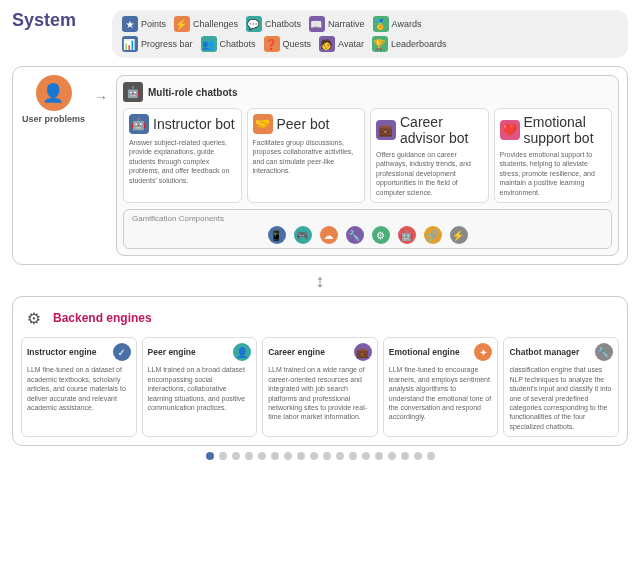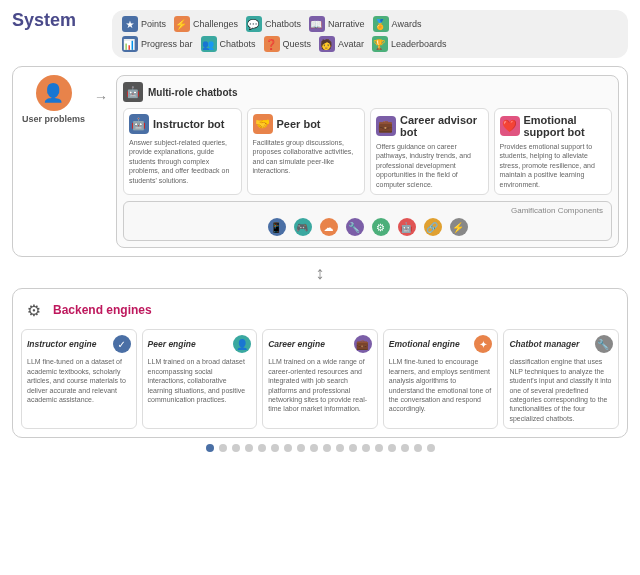--- a/index.html
+++ b/index.html
@@ -182,43 +182,43 @@
       justify-content: center;
       font-size: 12px;
       flex-shrink: 0;
     }
     .bot-icon.blue { background: #4a6fa5; }
     .bot-icon.orange { background: #e8834a; }
     .bot-icon.purple { background: #7b5ea7; }
     .bot-icon.pink { background: #e05480; }
 
     .bot-title {
-      font-size: 11px;
-      font-weight: bold;
+      font-size: 14px;
+      font-weight: normal;
       color: #333;
     }
 
     .bot-desc {
       font-size: 7px;
       color: #666;
       line-height: 1.35;
     }
 
     
     .gamif-components {
       border: 1.5px solid #ccc;
       border-radius: 6px;
       padding: 4px 8px;
       margin-top: 6px;
       background: #f8f8f8;
     }
     .gamif-comp-label {
       font-size: 8px;
       color: #888;
-      text-align: right;
+      text-align: left;
       margin-bottom: 3px;
     }
     .gamif-comp-icons {
       display: flex;
       justify-content: center;
       gap: 8px;
     }
     .gc-icon {
       width: 18px;
       height: 18px;
@@ -283,21 +283,20 @@
     .engine-card-header {
       display: flex;
       align-items: center;
       justify-content: space-between;
       margin-bottom: 4px;
     }
     .engine-title {
       font-size: 8.5px;
       font-weight: bold;
       color: #333;
-      font-style: italic;
     }
     .engine-badge {
       width: 18px;
       height: 18px;
       border-radius: 50%;
       display: flex;
       align-items: center;
       justify-content: center;
       font-size: 10px;
       flex-shrink: 0;

